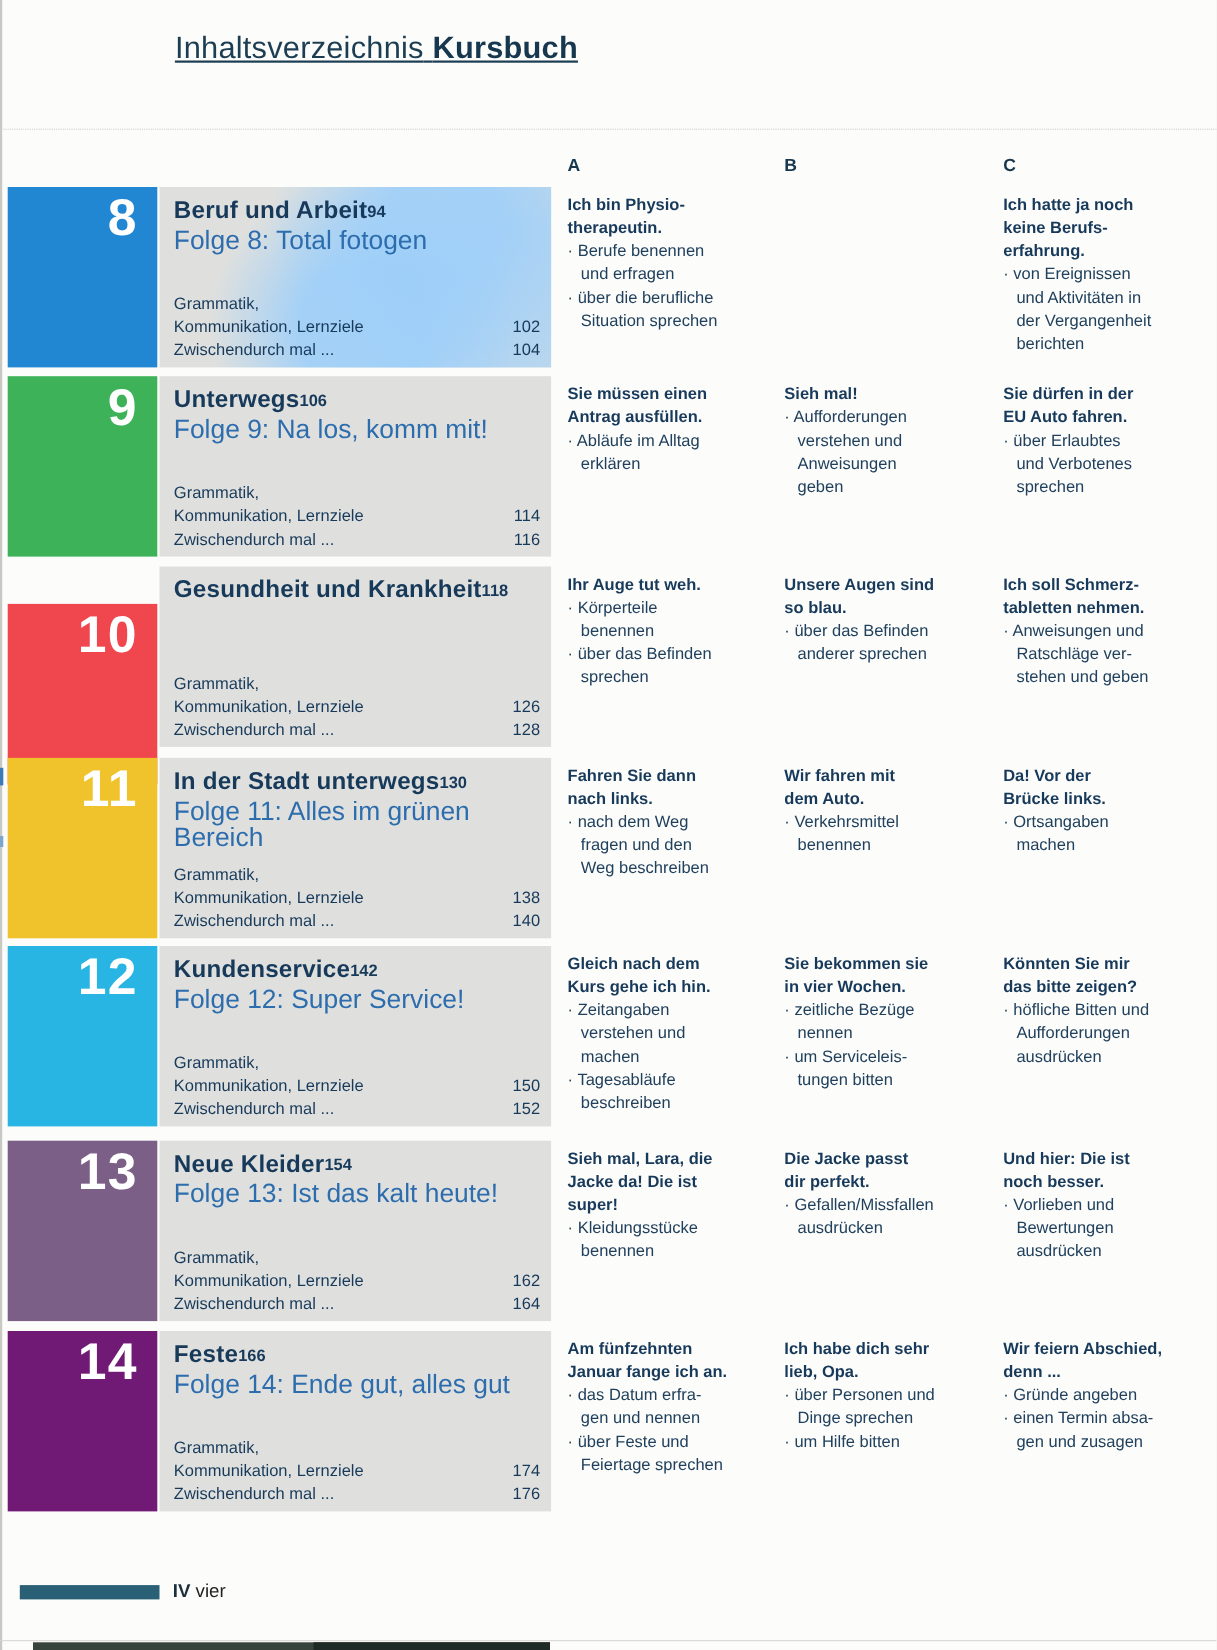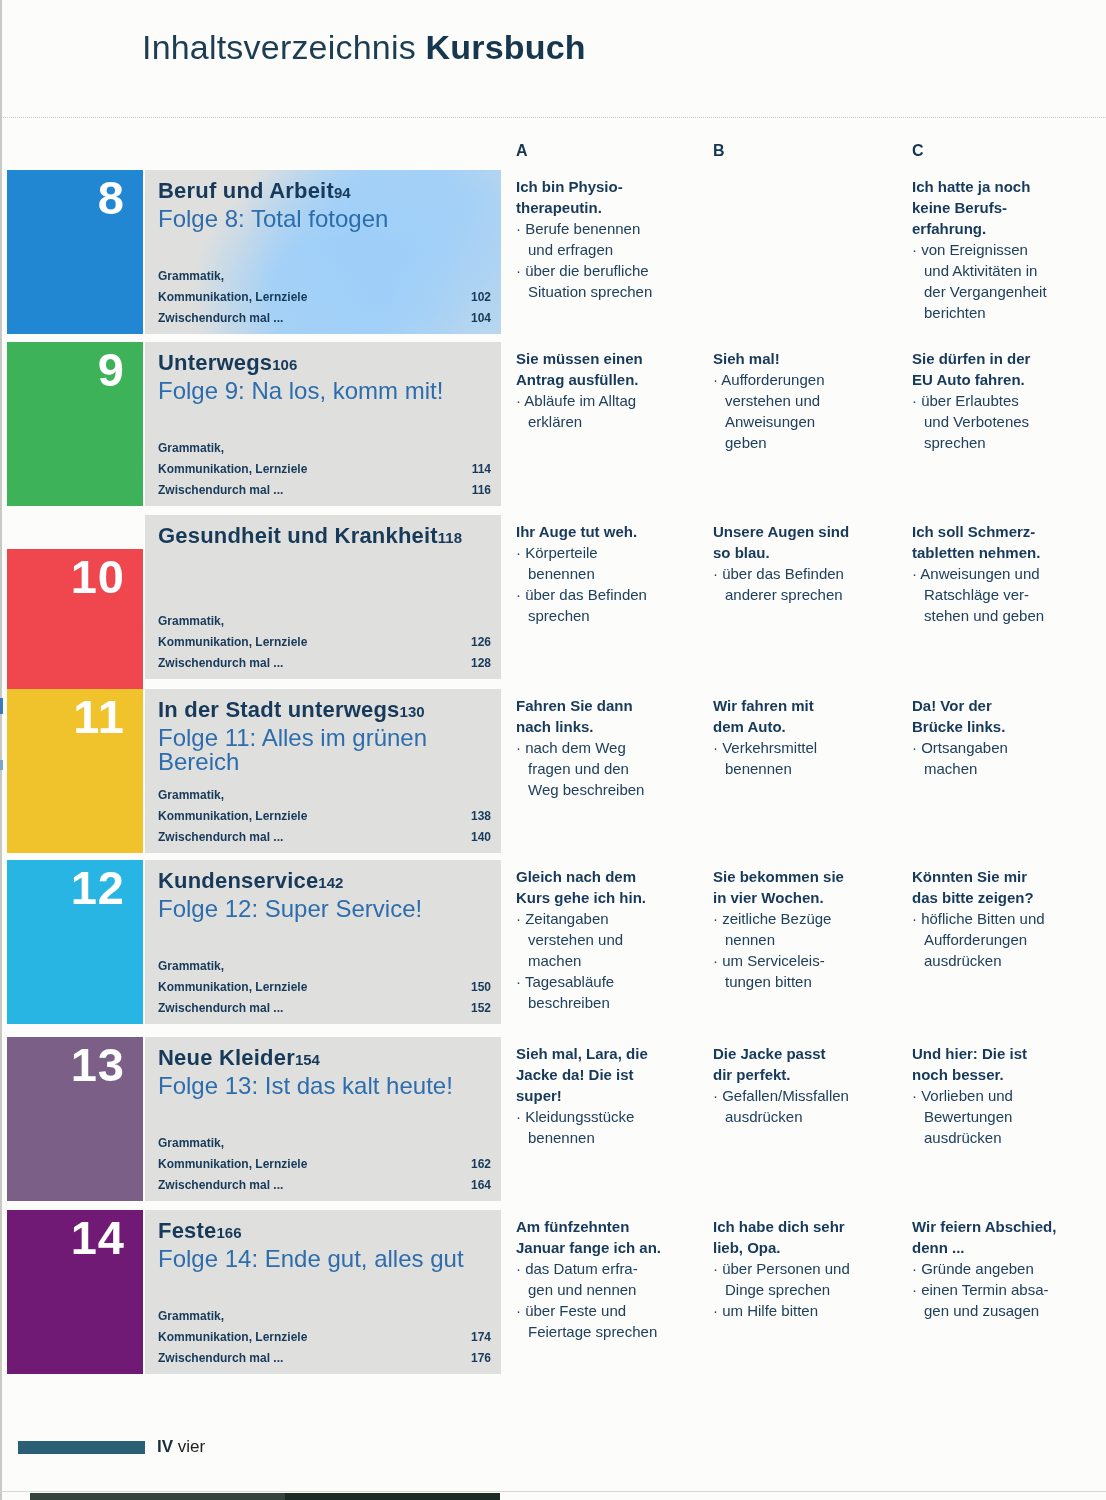--- a/index.html
+++ b/index.html
@@ -1,20 +1,20 @@
 <!DOCTYPE html>
 <html><head>
 <meta charset="utf-8">
 <style>
   html,body{margin:0;padding:0;}
   body{font-family:"Liberation Sans","DejaVu Sans",sans-serif;background:#e9e9e7;}
   #page{position:relative;width:1106px;height:1500px;background:#fcfcfb;overflow:hidden;margin:0 auto;}
 
   
-  .page-title{position:absolute;left:142px;top:28px;font-size:34px;color:#1c3d52;letter-spacing:.2px;}
+  .page-title{position:absolute;left:159px;top:28px;font-size:28px;color:#1c3d52;letter-spacing:.2px;text-decoration:underline;}
   .page-title .bold{font-weight:bold;color:#16374e;}
   .header-rule{position:absolute;left:0;top:117px;width:1106px;border-top:1px dotted #c2c2bc;opacity:.8;}
 
   
   .colhead{position:absolute;top:142px;font-size:16px;font-weight:bold;color:#16374e;}
   .colhead.a{left:516px;} .colhead.b{left:713px;} .colhead.c{left:912px;}
 
   
   .row{position:absolute;left:0;width:1106px;height:164px;}
   .numbox{position:absolute;left:7px;top:0;width:136px;height:164px;}
@@ -22,21 +22,21 @@
   .panel{position:absolute;left:145px;top:0;width:356px;height:164px;background:#dfe0de;}
   .panel.mottled{background:
       radial-gradient(circle at 72% 22%, rgba(158,207,249,.85) 0 18%, rgba(158,207,249,0) 55%),
       radial-gradient(circle at 52% 78%, rgba(158,207,249,.9) 0 26%, rgba(158,207,249,0) 62%),
       radial-gradient(circle at 90% 60%, rgba(158,207,249,.6) 0 20%, rgba(158,207,249,0) 55%),
       #dfe0de;}
   .title-line{display:flex;align-items:flex-start;padding:8px 12px 0 13px;}
   .ch-title{font-size:22px;font-weight:bold;color:#17395a;letter-spacing:.2px;line-height:26px;}
   .ch-page{font-size:15px;font-weight:bold;color:#17395a;margin-top:6px;}
   .folge{padding:3px 12px 0 13px;font-size:24px;color:#2d6dad;line-height:24px;white-space:pre-line;}
-  .meta{position:absolute;left:13px;right:10px;bottom:5px;font-size:12px;font-weight:bold;color:#17395a;line-height:21px;}
+  .meta{position:absolute;left:13px;right:10px;bottom:5px;font-size:15px;font-weight:normal;color:#17395a;line-height:21px;}
   .meta-line{display:flex;justify-content:space-between;}
 
   
   .ccol{position:absolute;top:6px;font-size:15px;line-height:21px;color:#20405c;}
   .ccol.a{left:516px;width:190px;} .ccol.b{left:713px;width:196px;} .ccol.c{left:912px;width:190px;}
   .lead{font-weight:bold;color:#17395a;white-space:pre-line;}
   .bullet{padding-left:12px;text-indent:-12px;white-space:pre-line;}
   .bullet::before{content:"\00B7  ";}
 
   

